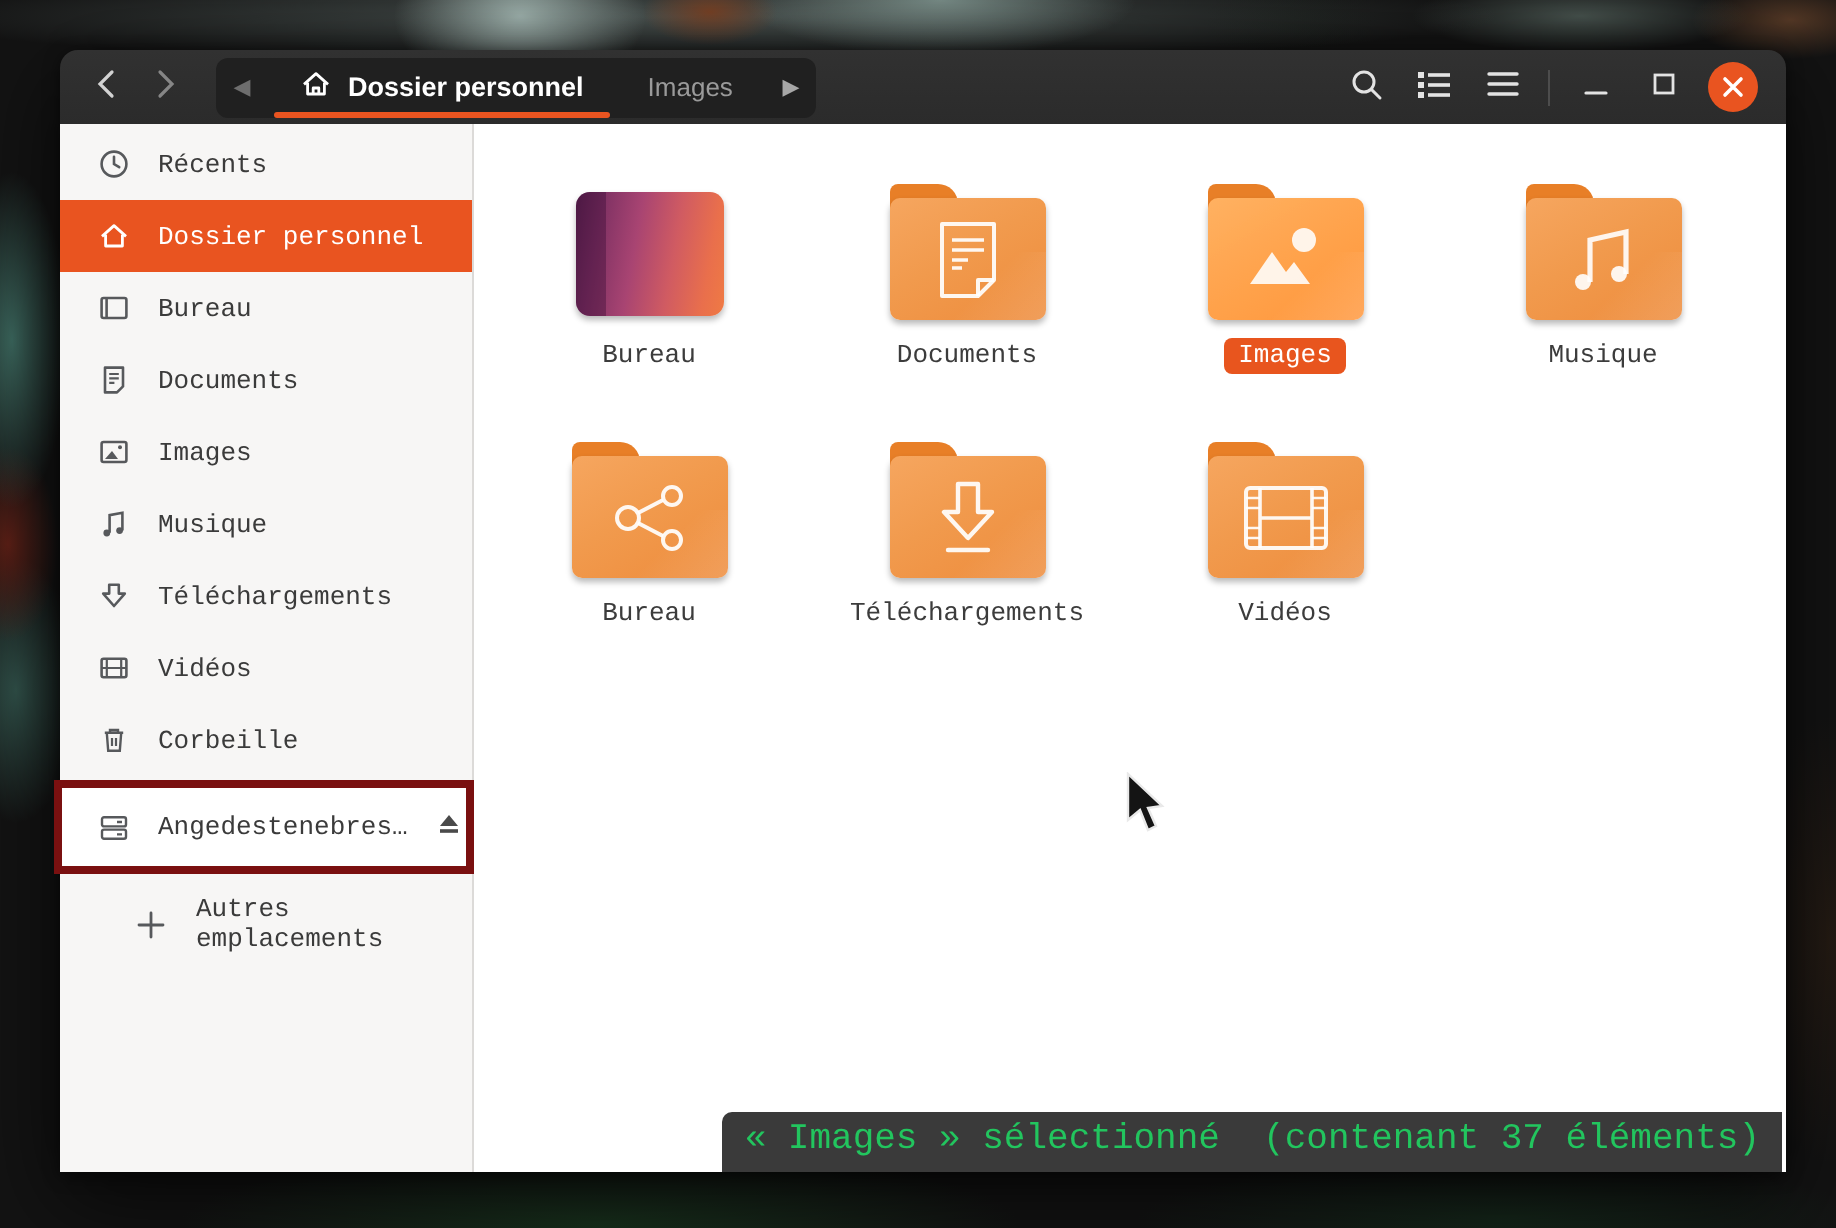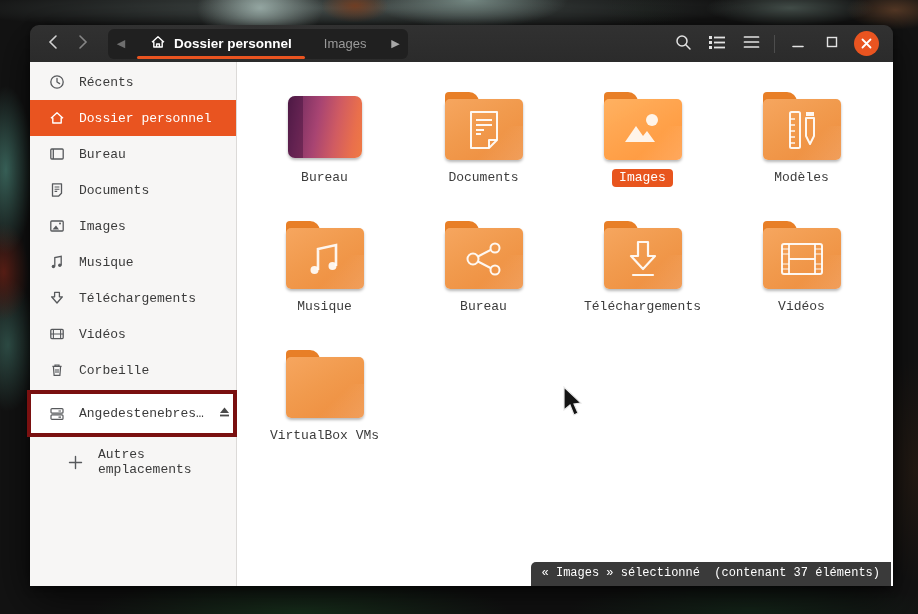--- a/index.html
+++ b/index.html
@@ -94,22 +94,22 @@
   .glyph{position:absolute;inset:7px 0 0 0;display:flex;align-items:center;
     justify-content:center;}
   
   .bureau-icon{width:74px;height:62px;border-radius:7px;position:relative;
     margin-bottom:2px;overflow:hidden;box-shadow:0 2px 3px rgba(0,0,0,.28);
     background:linear-gradient(100deg,#5e2350 0%,#7e3163 16%,#a84472 40%,
       #d05b62 64%,#e96f4c 86%,#ef7a44 100%);}
   .bureau-icon::before{content:"";position:absolute;left:0;top:0;bottom:0;width:15px;
     background:rgba(45,5,45,.35);}
   
-  .statusbar{position:absolute;right:2px;bottom:0;background:#3a3a3a;color:#ffffff;
-    font-size:12px;padding:4px 11px 6px;border-radius:5px 0 0 0;white-space:pre;}
+  .statusbar{position:absolute;right:2px;bottom:0;background:#3a3a3a;color:#22c55e;
+    font-size:18px;padding:4px 11px 6px;border-radius:5px 0 0 0;white-space:pre;}
   
   .cursor{position:absolute;left:562px;top:386px;pointer-events:none;z-index:50;}
 </style>
 </head>
 <body>
 
 <div class="window">
 
   <div class="headerbar">
     <button class="navbtn">
@@ -367,37 +367,20 @@
                 <svg width="44" height="36" viewBox="0 0 44 36">
                     <circle cx="31" cy="8" r="6" fill="rgba(255,255,255,.88)"></circle>
                     <path d="M4 30 15 14l7 10 4-5 8 11z" fill="rgba(255,255,255,.88)"></path>
                   </svg>
               </div>
             </div>
           </div>
           <div class="flabel"><span class="chip">Images</span></div>
         </div>
 
-        <div class="file-item">
-          <div class="icon-slot">
-            <div class="folder">
-                <div class="tab"></div>
-                <div class="fbody"></div>
-              <div class="glyph">
-                <svg width="34" height="40" viewBox="0 0 34 40">
-                    <rect x="5" y="2" width="10" height="36" rx="1.5" fill="none" stroke="rgba(255,255,255,.92)" stroke-width="2"></rect>
-                    <path d="M5 9h5M5 15h5M5 21h5M5 27h5M5 33h5" stroke="rgba(255,255,255,.92)" stroke-width="1.6"></path>
-                    <path d="M21 8h8v18l-4 8-4-8z" fill="none" stroke="rgba(255,255,255,.92)" stroke-width="2" stroke-linejoin="round"></path>
-                    <rect x="21" y="2" width="8" height="4" fill="rgba(255,255,255,.92)"></rect>
-                  </svg>
-              </div>
-            </div>
-          </div>
-          <div class="flabel">Modèles</div>
-        </div>
 
         <div class="file-item">
           <div class="icon-slot">
             <div class="folder">
                 <div class="tab"></div>
                 <div class="fbody"></div>
               <div class="glyph">
                 <svg width="38" height="38" viewBox="0 0 38 38">
                     <path d="M12 30V9l18-4v21" fill="none" stroke="rgba(255,255,255,.9)" stroke-width="2.6"></path>
                     <circle cx="8.5" cy="30" r="4" fill="rgba(255,255,255,.9)"></circle>
@@ -453,29 +436,20 @@
                     <rect x="2" y="2" width="40" height="30" rx="2" fill="none" stroke="rgba(255,255,255,.92)" stroke-width="2"></rect>
                     <path d="M9 2v30M35 2v30M9 17h26" stroke="rgba(255,255,255,.92)" stroke-width="1.8"></path>
                     <path d="M2 7h7M2 12h7M2 22h7M2 27h7M35 7h7M35 12h7M35 22h7M35 27h7" stroke="rgba(255,255,255,.92)" stroke-width="1.2"></path>
                   </svg>
               </div>
             </div>
           </div>
           <div class="flabel">Vidéos</div>
         </div>
 
-        <div class="file-item">
-          <div class="icon-slot">
-            <div class="folder">
-                <div class="tab"></div>
-                <div class="fbody"></div>
-              </div>
-          </div>
-          <div class="flabel">VirtualBox VMs</div>
-        </div>
 
       </div>
 
       <div class="statusbar">« Images » sélectionné  (contenant 37 éléments)</div>
     </div>
   </div>
 </div>
 
 <svg class="cursor" width="26" height="32" viewBox="0 0 26 32">
   <polygon points="2,1 2,24 8,19 12,29 16,27 12,18 19,17" fill="#141414" stroke="#e9e9e9" stroke-width="1.2"></polygon>

